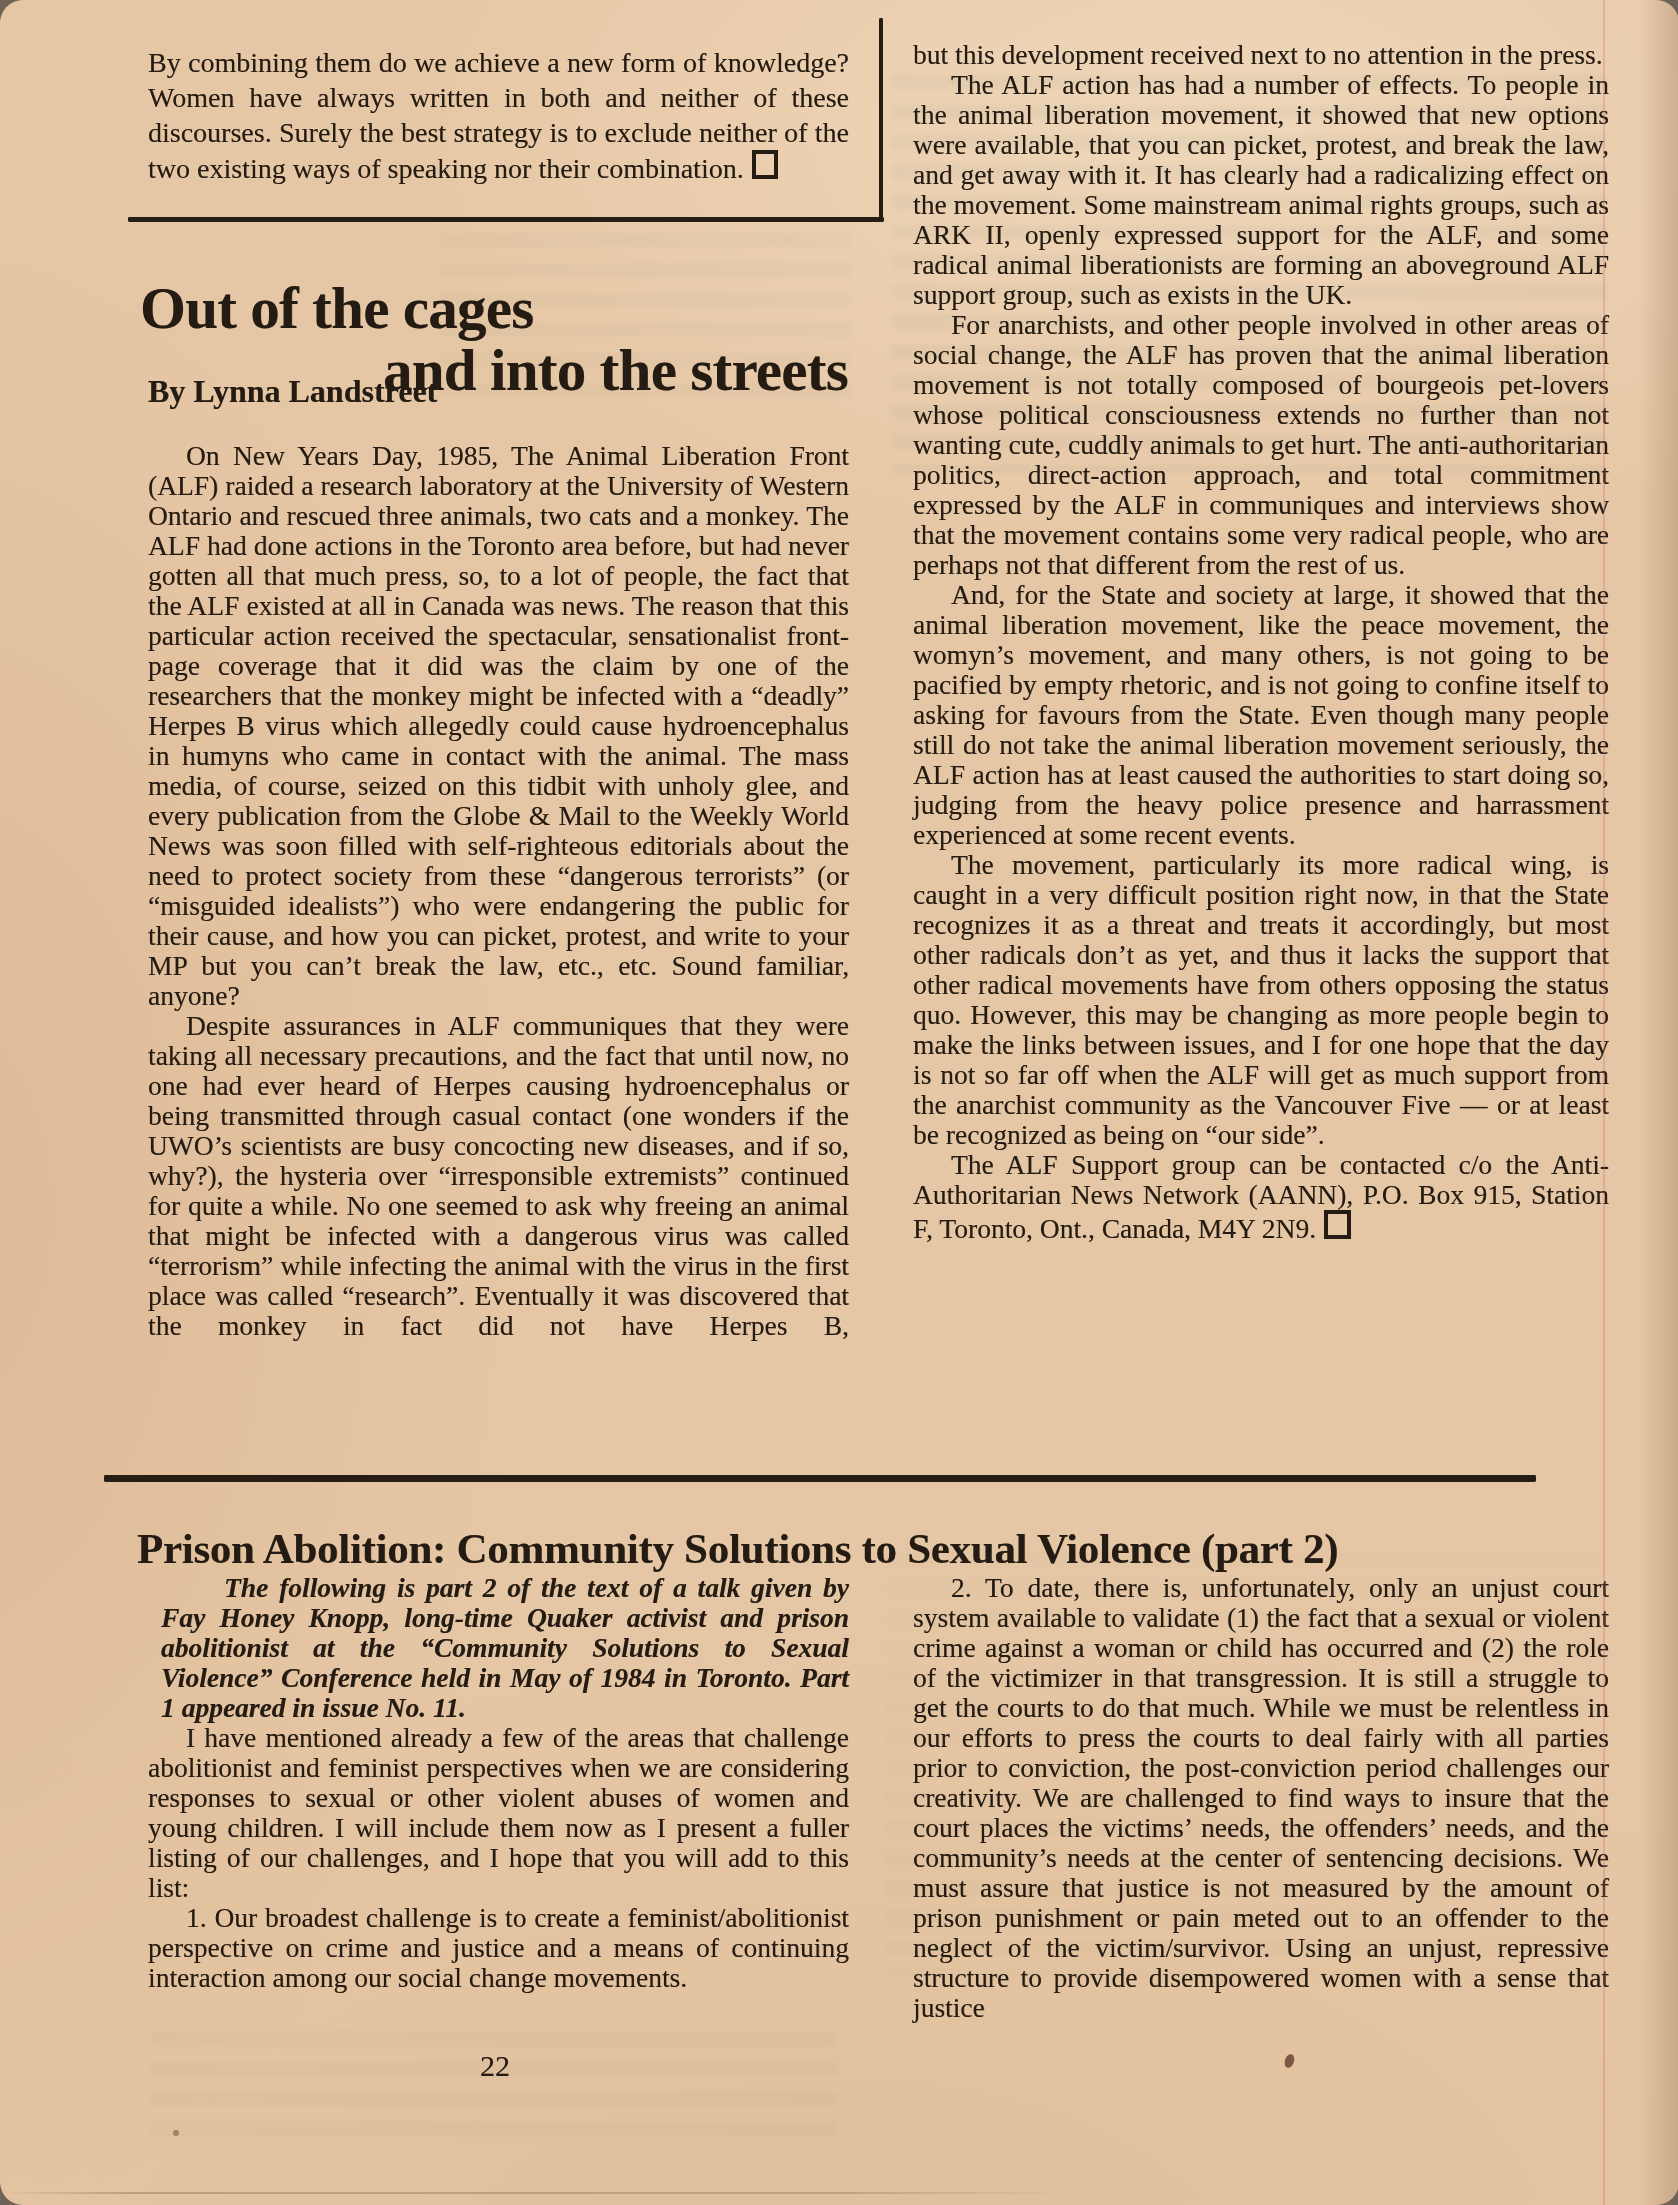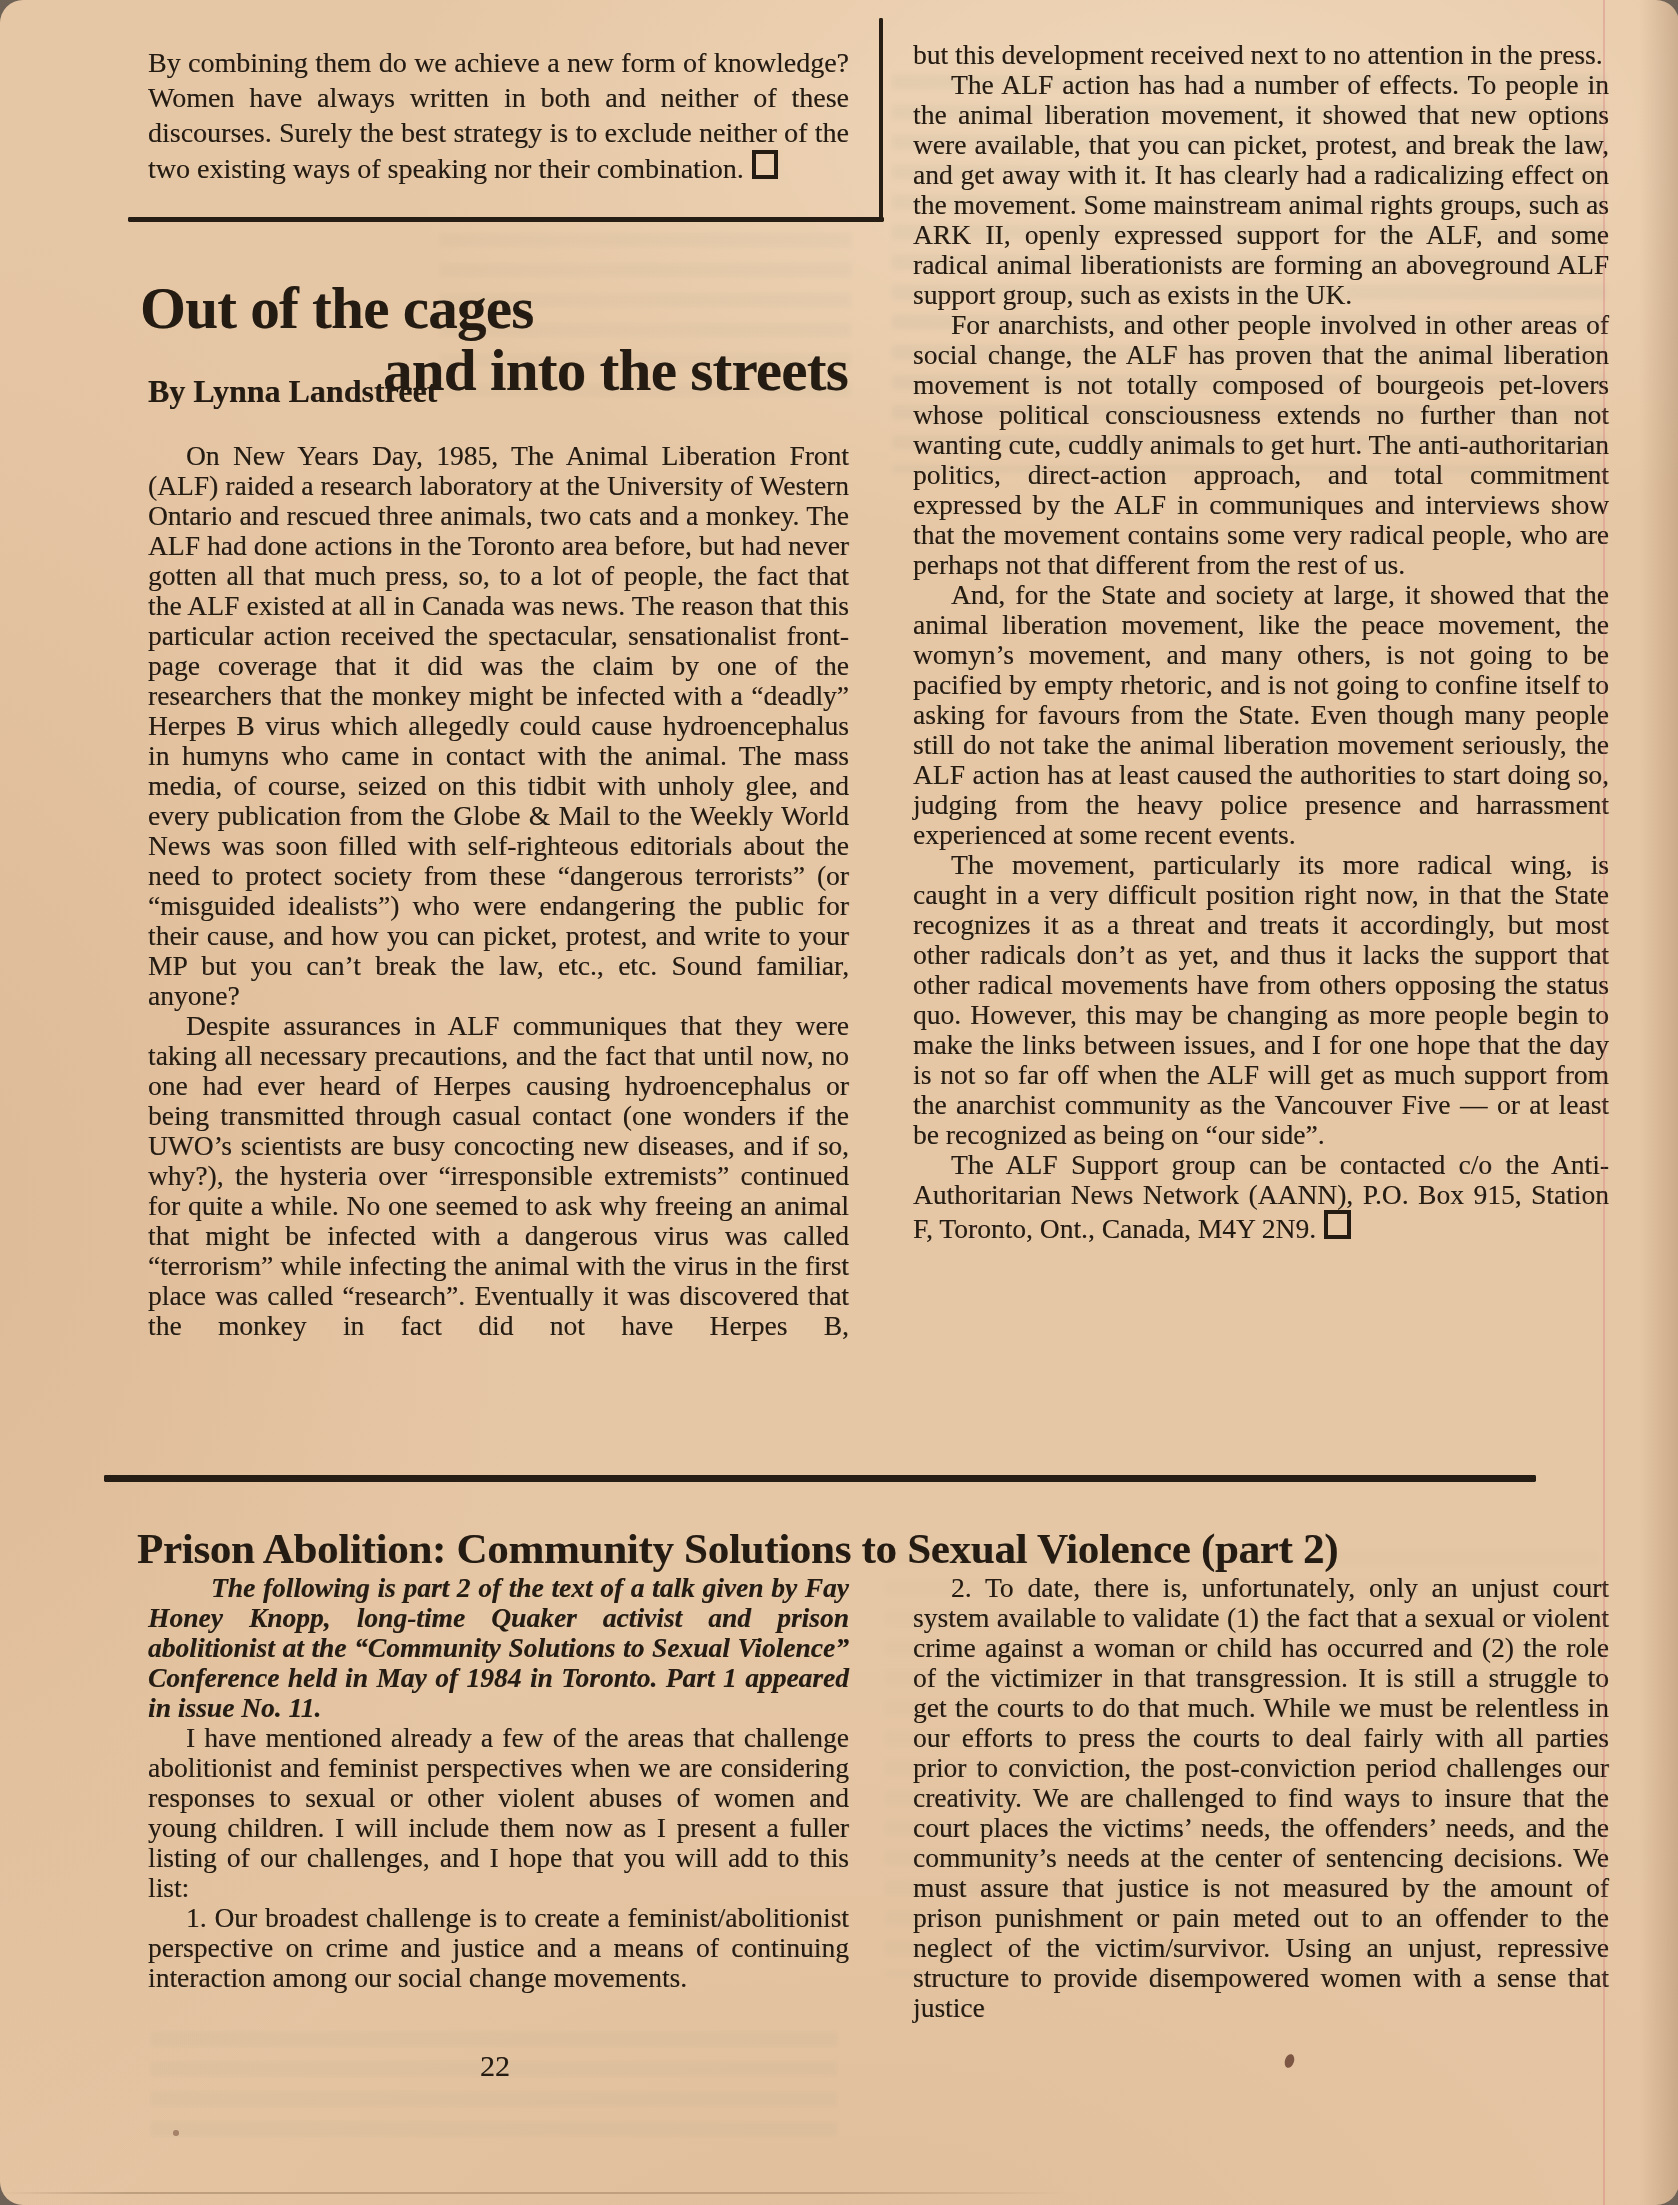--- a/index.html
+++ b/index.html
@@ -11,21 +11,21 @@
       radial-gradient(892px 1510px at -4% 55%, rgba(186,132,96,0.20), rgba(186,132,96,0) 68%),
       radial-gradient(1785px 961px at 50% 104%, rgba(196,152,110,0.18), rgba(196,152,110,0) 72%),
       #e6c7a5;
     text-shadow: 0.3px 0.4px 0.5px rgba(46,32,18,0.45);
     border-radius: 23px;
   }
   p { margin:0; }
   .body-text { font-size:27.5px; line-height:30px; text-align:justify; }
   .top-text { font-size:28px; line-height:35px; text-align:justify; }
   .indent { text-indent:38px; }
-  .indent-lg { text-indent:63px; }
+  .indent-lg { text-indent:63px;margin-left:13px; }
   .justify-last { text-align-last:justify; }
   .abs { position:absolute; }
   .h1 { font-weight:700; font-size:59px; line-height:1.04; letter-spacing:-0.7px; white-space:nowrap; }
   .h2 { font-weight:700; font-size:43px; letter-spacing:-0.3px; white-space:nowrap; }
   .byline { font-weight:700; font-size:32px; }
   .italic-intro { font-style:italic; font-weight:700; }
   .endbox { display:inline-block; width:18.5px; height:21px; border:4.1px solid currentColor; margin-left:8.2px; vertical-align:-1.4px; }
   .rule { position:absolute; background:#261e14; border-radius:1.4px; }
   .pagenum { font-size:30px; }
   .ghost { position:absolute; filter:blur(2.7px); opacity:0.6; pointer-events:none;

